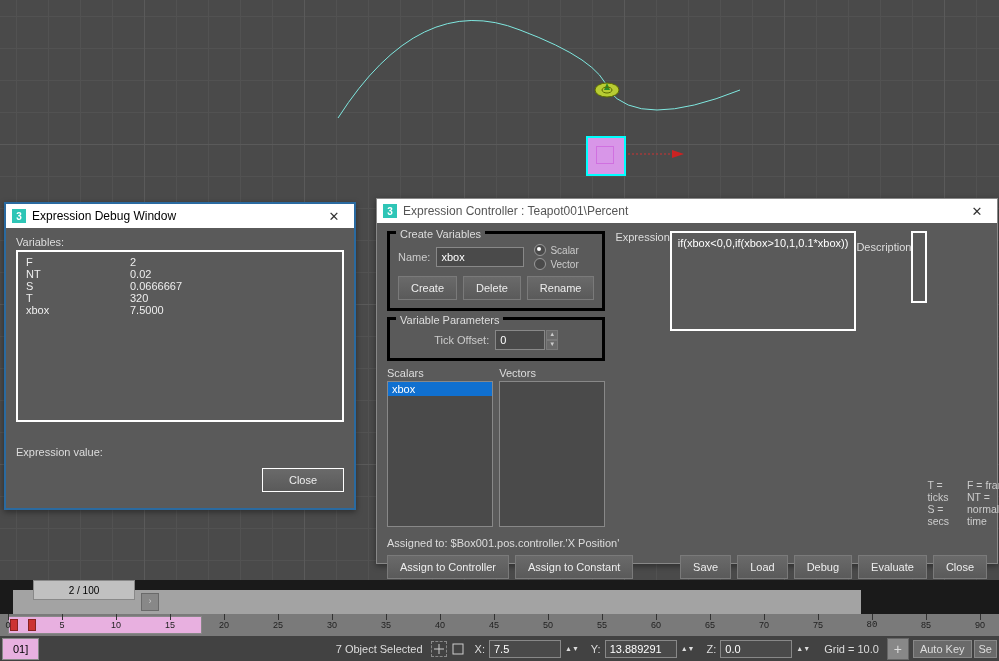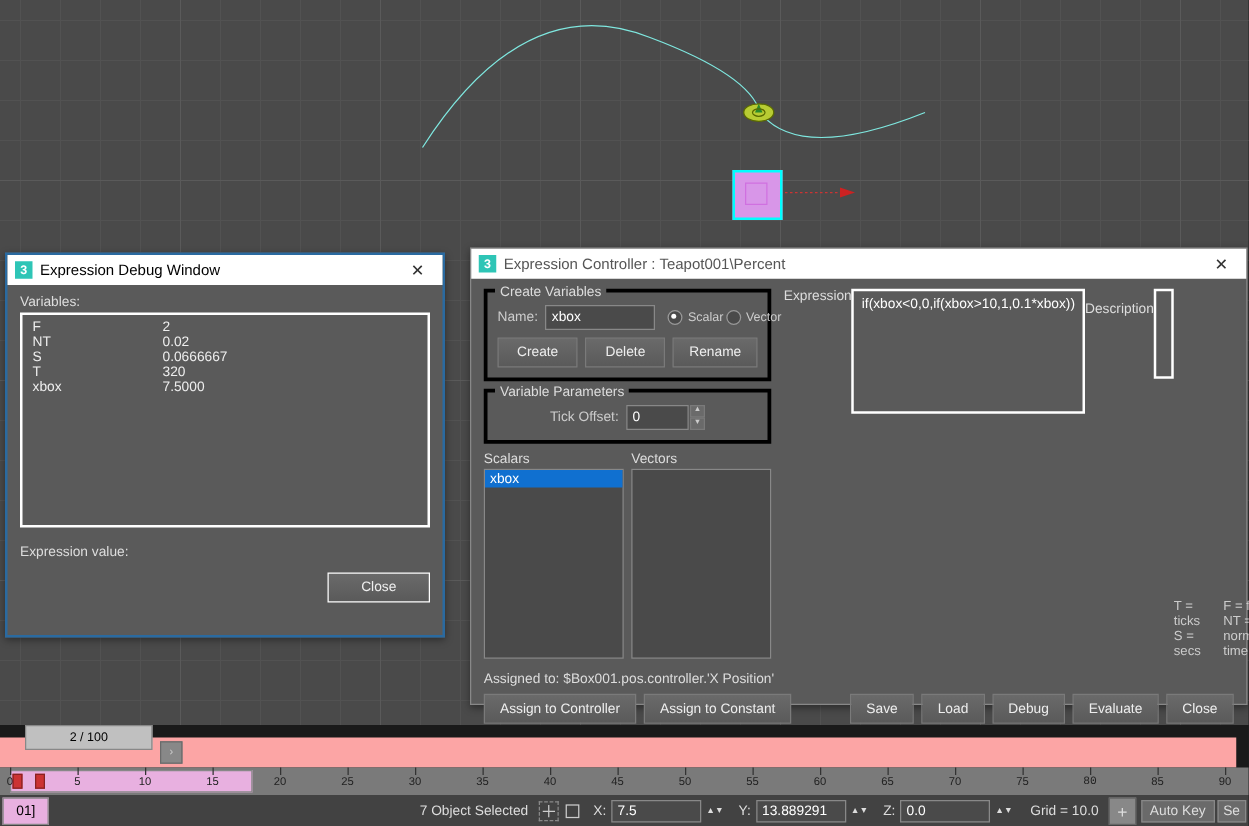--- a/index.html
+++ b/index.html
@@ -13,21 +13,21 @@
 .dlg-title{height:24px;background:#fff;color:#000;display:flex;align-items:center;padding:0 6px;font-size:12px}
 .dlg-title .ico3{width:14px;height:14px;background:#2ec5b6;color:#fff;font-weight:bold;font-size:10px;display:flex;align-items:center;justify-content:center;margin-right:6px}
 .dlg-title .x{margin-left:auto;width:28px;height:18px;display:flex;align-items:center;justify-content:center;font-size:13px;color:#333;cursor:pointer}
 .dlg-body{padding:10px;color:#ddd}
 
 .debug{top:202px;left:4px;width:348px;height:304px;border:2px solid #2a6aa0}
 .debug .dlg-body{padding:8px 10px}
 .var-box{border:2px solid #fff;background:#5a5a5a;height:160px;padding:4px 8px;margin-top:2px;font-family:Arial;font-size:11px;color:#eee}
 .var-row{display:flex}
 .var-row span:first-child{width:104px}
-.exp-row{display:flex;align-items:flex-start;margin-top:14px}
+.exp-row{display:flex;align-items:flex-start;margin-top:24px}
 .exp-val{border:1px solid #fff;height:18px;flex:1;margin-left:8px;text-align:center;line-height:18px;color:#fff}
 .btn{background:linear-gradient(#6a6a6a,#5a5a5a);border:1px solid #7a7a7a;color:#eee;height:22px;padding:0 12px;cursor:pointer;font-size:11px;display:inline-flex;align-items:center;justify-content:center}
 
 .ctrl{top:198px;left:376px;width:620px;height:364px}
 .ctrl .dlg-title{background:#fff;color:#555}
 .ctrl-body{padding:8px 10px;display:flex;gap:10px;height:296px}
 .left-col{width:230px;display:flex;flex-direction:column}
 .grp{border:3px solid #000000;padding:6px 8px 8px;margin-bottom:6px;position:relative}
 .grp-label{position:relative;top:-12px;left:-2px;background:#5a5a5a;padding:0 4px;font-size:11px;color:#ddd;display:inline-block}
 .grp-inner{margin-top:-8px}
@@ -52,21 +52,21 @@
 .big-box{border:2px solid #fff;background:#5a5a5a;padding:4px 6px;color:#fff;font-size:11px;font-family:Arial}
 .expr-box{height:88px}
 .desc-box{height:60px}
 .info-row{display:flex;justify-content:space-between;align-items:flex-end;margin-top:6px;font-size:10.5px}
 .info-row .btn{height:24px;padding:0 10px}
 .bottom-row{display:flex;justify-content:space-between;padding:0 10px 8px;align-items:center}
 .bottom-row .left{display:flex;gap:6px;align-items:center}
 .bottom-row .right{display:flex;gap:6px}
 .assigned{font-size:11px;color:#ddd;margin:2px 0 6px}
 
-.timeline{position:absolute;top:590px;left:0;width:989px;height:24px;background:#fca5a5;display:flex;align-items:center}
+.timeline{position:absolute;top:590px;left:13px;width:848px;height:24px;background:#a3a3a3;display:flex;align-items:center}
 .time-marker{position:absolute;top:-10px;left:20px;width:100px;height:18px;background:#c0c0c0;border:1px solid #888;color:#000;font-size:10px;display:flex;align-items:center;justify-content:center}
 .slider-btn{position:absolute;top:3px;left:128px;width:16px;height:16px;background:#888;border:1px solid #6a6a6a;font-size:9px;text-align:center;line-height:14px}
 .ruler{position:absolute;top:614px;left:0;width:999px;height:22px;background:#7a7a7a;display:flex;align-items:flex-start}
 .ruler .tick{position:absolute;top:0;width:1px;height:6px;background:#333}
 .ruler .lab{position:absolute;top:6px;font-size:9px;color:#222;transform:translateX(-50%)}
 .ruler .pink{position:absolute;top:2px;left:8px;width:192px;height:16px;background:#e8b0e0;border:1px solid #888}
 .ruler .key{position:absolute;top:5px;width:6px;height:10px;background:#cc3333;border:1px solid #882222}
 .status{position:absolute;top:636px;left:0;width:999px;height:25px;background:#424242;display:flex;align-items:center;font-size:11px;color:#ddd}
 .status .tab{height:20px;padding:0 10px;background:#e8b0e0;color:#000;border:1px solid #888;display:flex;align-items:center;margin-left:2px}
 .status .sel-txt{margin-left:auto;margin-right:8px}
@@ -149,21 +149,21 @@
     <span class="x">✕</span>
   </div>
   <div class="ctrl-body">
     <div class="left-col">
       <div class="grp">
         <span class="grp-label">Create Variables</span>
         <div class="grp-inner">
           <div class="name-row">
             <span>Name:</span>
             <input class="inp" style="width: 78px;" value="xbox">
-            <div style="display:flex;gap:2px;margin-left:4px">
+            <div style="display:flex;flex-direction:column;gap:2px;margin-left:4px">
               <div class="radio">
                   <span class="dot on"></span>
                   <span>Scalar</span>
                 </div>
               <div class="radio">
                   <span class="dot"></span>
                   <span>Vector</span>
                 </div>
             </div>
           </div>

